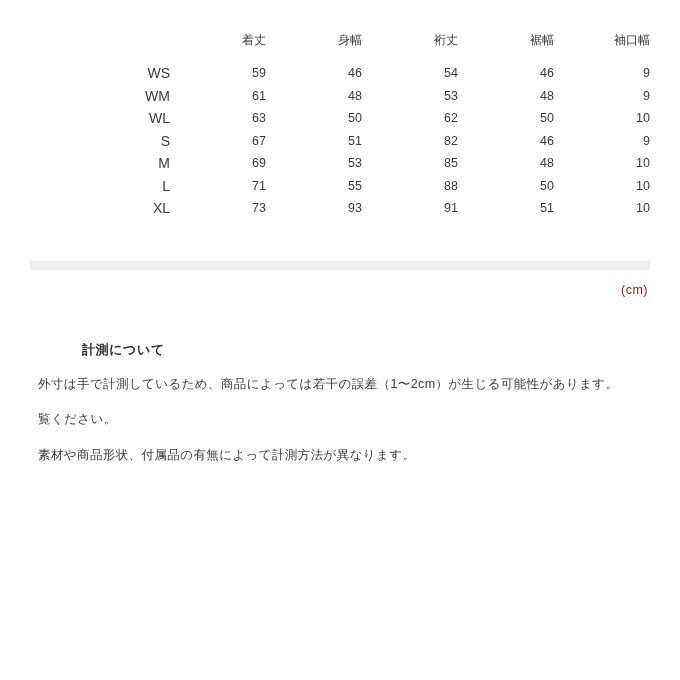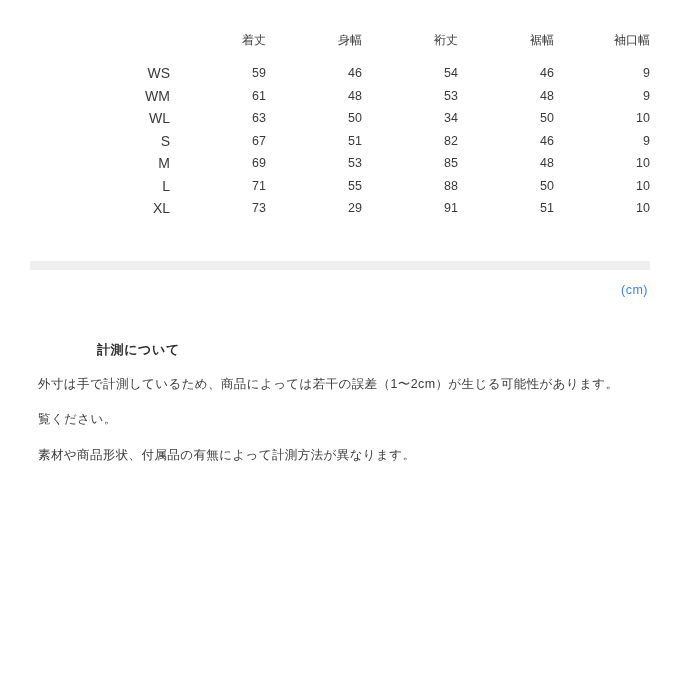--- a/index.html
+++ b/index.html
@@ -66,33 +66,33 @@
     width: 620px;
     height: 9px;
     background: #efefef;
   }
 
   .unit {
     position: absolute;
     right: 32px;
     top: 283px;
     font-size: 12.5px;
-    color: #3b82f6;
+    color: #7f1d1d;
     letter-spacing: 0.5px;
   }
 
   
   .notes {
     position: absolute;
     left: 38px;
     top: 341px;
     width: 610px;
   }
   .notes h2 {
-    margin: 0 0 13px 15px;
+    margin: 0 0 13px 0;
     font-size: 13px;
     font-weight: bold;
     color: #2f2f2f;
     letter-spacing: 0.6px;
     padding-left: 44px;
   }
   .notes p {
     margin: 16px 0 9px 0;
     font-size: 12.5px;
     line-height: 1.55;
@@ -142,21 +142,21 @@
           <td>61</td>
           <td>48</td>
           <td>53</td>
           <td>48</td>
           <td>9</td>
         </tr>
         <tr>
           <td class="size-label">WL</td>
           <td>63</td>
           <td>50</td>
-          <td>34</td>
+          <td>62</td>
           <td>50</td>
           <td>10</td>
         </tr>
         <tr>
           <td class="size-label">S</td>
           <td>67</td>
           <td>51</td>
           <td>82</td>
           <td>46</td>
           <td>9</td>
@@ -173,21 +173,21 @@
           <td class="size-label">L</td>
           <td>71</td>
           <td>55</td>
           <td>88</td>
           <td>50</td>
           <td>10</td>
         </tr>
         <tr>
           <td class="size-label">XL</td>
           <td>73</td>
-          <td>29</td>
+          <td>93</td>
           <td>91</td>
           <td>51</td>
           <td>10</td>
         </tr>
       </tbody>
     </table>
   </div>
 
   <div class="rule"></div>
 

